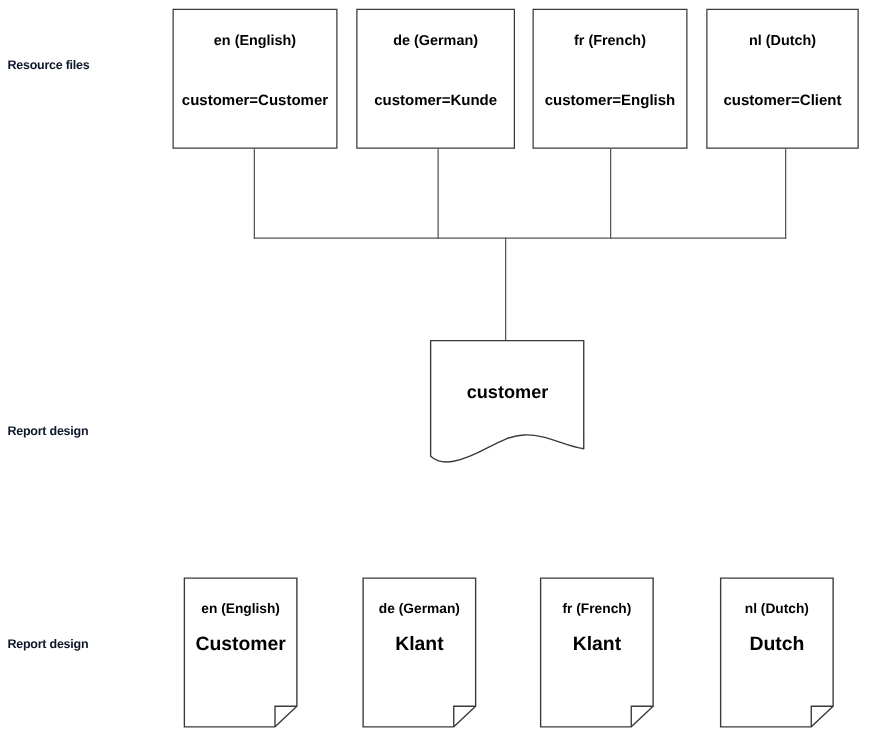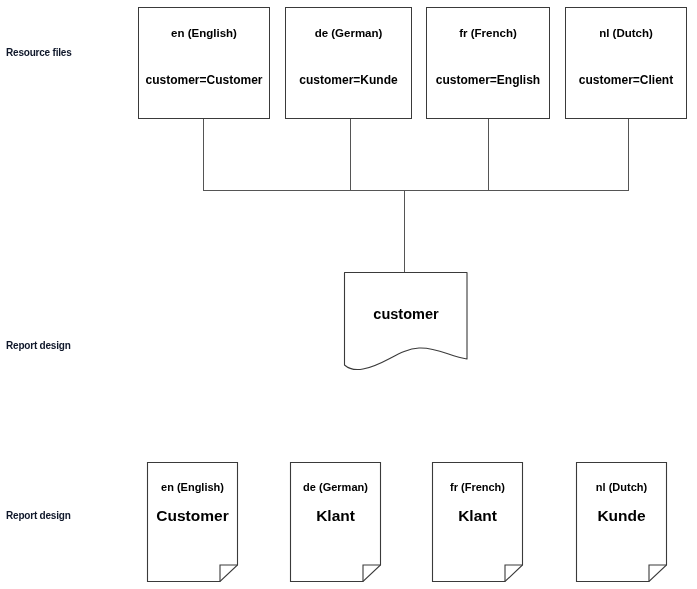--- a/index.html
+++ b/index.html
@@ -207,16 +207,16 @@
     <div class="out-title">fr (French)</div>
     <div class="out-value">Klant</div>
   </div>
 
   <div class="out-doc" id="out-doc-3">
     <svg width="95" height="124" viewBox="0 0 95 124">
       <path d="M 2.5 2.5 L 92.5 2.5 L 92.5 105 L 75 121.5 L 2.5 121.5 Z" fill="#ffffff" stroke="#3a3a3a" stroke-width="1.1" stroke-linejoin="miter"></path>
       <path d="M 92.5 105 L 75 105 L 75 121.5" fill="none" stroke="#3a3a3a" stroke-width="1.1" stroke-linejoin="miter"></path>
     </svg>
     <div class="out-title">nl (Dutch)</div>
-    <div class="out-value">Kunde</div>
+    <div class="out-value">Dutch</div>
   </div>
 
 </div>
 
 </body></html>

